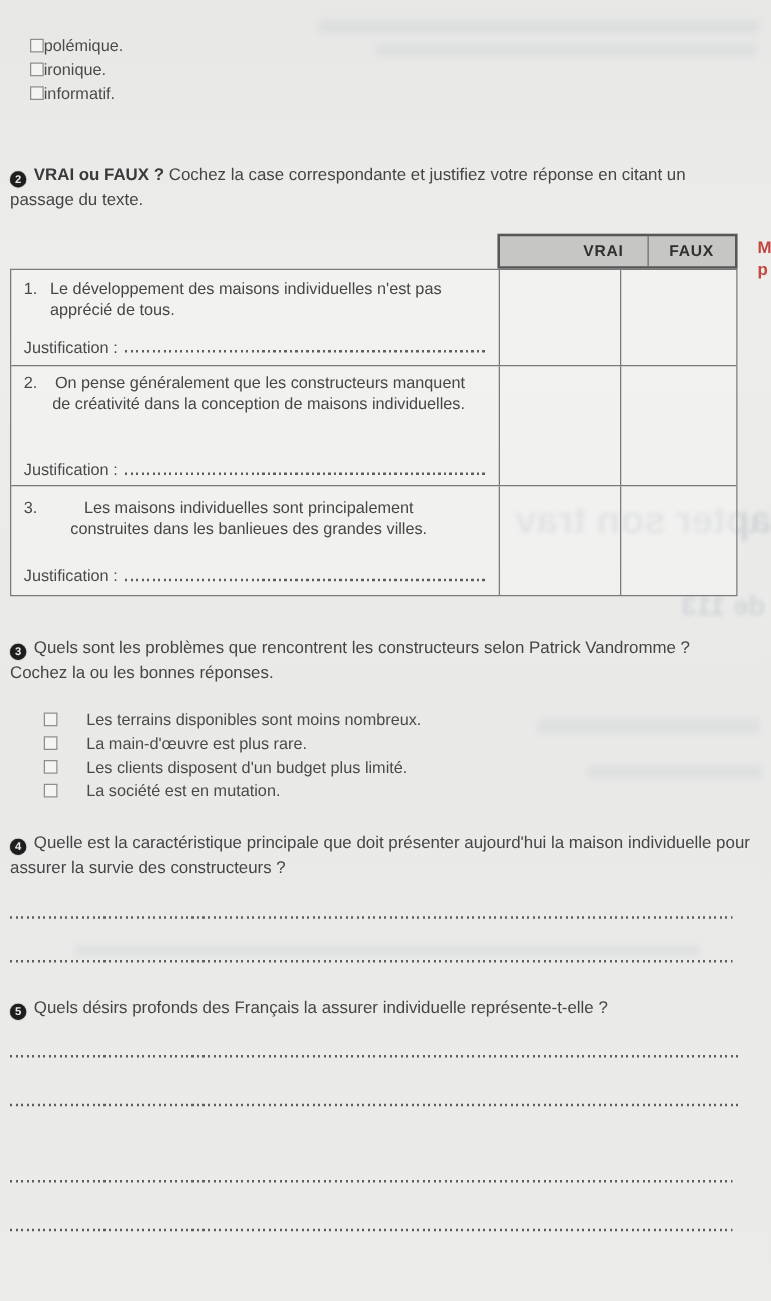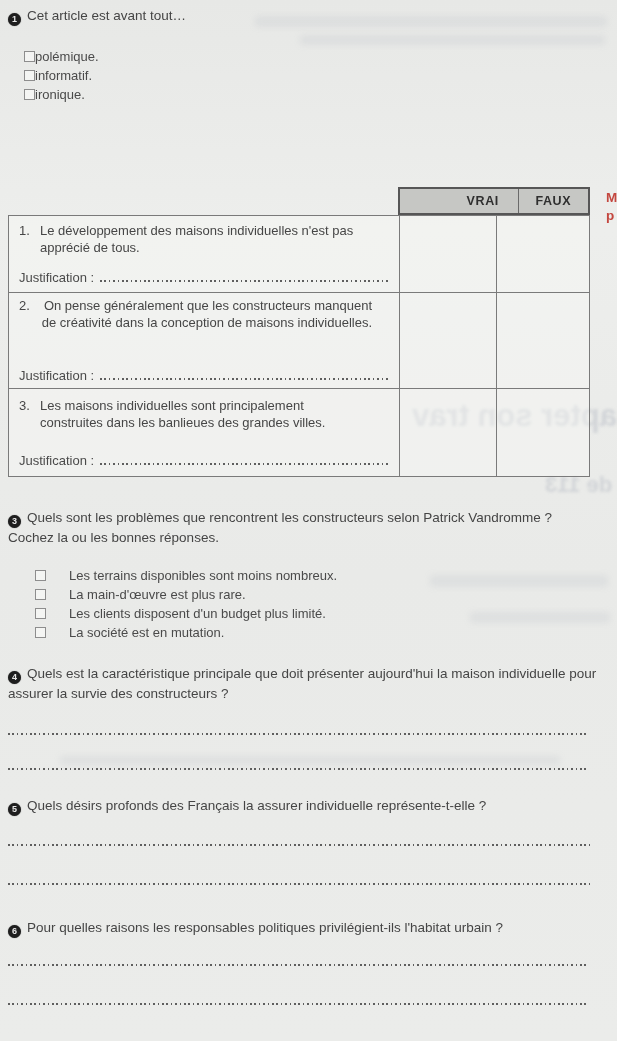--- a/index.html
+++ b/index.html
@@ -56,21 +56,21 @@
   .vf-body{ border:1.5px solid #7a7a7a; background:rgba(250,250,248,.4); }
   .vf-row{ position:relative; padding-left:10px; }
   .vf-row.r1{ height:77px; padding-top:6px; }
   .vf-row.r2{ height:96px; padding-top:4px; }
   .vf-row.r3{ height:87px; padding-top:8px; }
   .vf-row.r1,.vf-row.r2{ border-bottom:1.5px solid #7a7a7a; }
   .stmt{ display:flex; font-size:13px; line-height:17px; color:#464646; }
   .stmt .n{ width:21px; flex:0 0 21px; }
   .stmt.w1 .t{ width:342px; }
   .stmt.w2 .t{ width:332px;text-align:right; }
-  .stmt.w3 .t{ width:318px; }
+  .stmt.w3 .t{ width:318px;text-align:center; }
   .just{ position:absolute; left:10px; display:flex; width:372px;
     font-size:13px; color:#4a4a4a; }
   .just .dots{ flex:1; align-self:flex-end; margin:0 2px 3px 6px; }
   .r1 .just{ bottom:7px; } .r2 .just{ bottom:5px; } .r3 .just{ bottom:8px; }
   .ans-cell{ position:absolute; top:0; bottom:0; border-left:1.5px solid #7a7a7a; }
   .ans-cell.vrai{ left:390px; width:97px; }
   .ans-cell.faux{ left:487px; width:95px; }
   
   #q3{ top:508px; width:582px; }
   #q3 .opts{ margin-top:19px; }
@@ -99,37 +99,39 @@
   <div class="bleed-band" style="left:60px;top:756px;width:500px;height:9px;"></div>
   <div class="bleed-text" style="left:412px;top:398px;font-size:31px;">adapter son trav</div>
   <div class="bleed-text" style="left:545px;top:472px;font-size:22px;">de 113</div>
 
   <div class="margin-note">
     <div>M</div>
     <div>p</div>
   </div>
 
   <div class="q" id="q1">
-    <div class="q-head"><span class="bullet">1</span><span>Cet article est avant tout…</span></div>
     <div class="opts">
       <div class="opt-row">
         <span class="cbx"></span>
         <span class="opt-label">polémique.</span>
       </div>
       <div class="opt-row">
         <span class="cbx"></span>
+        <span class="opt-label">ironique.</span>
+      </div>
+      <div class="opt-row">
+        <span class="cbx"></span>
         <span class="opt-label">informatif.</span>
       </div>
-      <div class="opt-row">
-        <span class="cbx"></span>
-        <span class="opt-label">ironique.</span>
-      </div>
-    </div>
-  </div>
-
+    </div>
+  </div>
+
+  <div class="q" id="q2">
+    <div class="q-head"><span class="bullet">2</span><span class="b">VRAI ou FAUX ?</span><span> Cochez la case correspondante et justifiez votre réponse en citant un passage du texte.</span></div>
+  </div>
 
   <div id="vf">
     <div class="vf-header">
       <div class="vf-hcell">VRAI</div>
       <div class="vf-hcell">FAUX</div>
     </div>
     <div class="vf-body">
 
       <div class="vf-row r1">
         <div class="stmt w1">
@@ -189,30 +191,29 @@
         <span class="opt-label">Les clients disposent d'un budget plus limité.</span>
       </div>
       <div class="opt-row">
         <span class="cbx"></span>
         <span class="opt-label">La société est en mutation.</span>
       </div>
     </div>
   </div>
 
   <div class="q" id="q4">
-    <div class="q-head"><span class="bullet">4</span><span>Quels est la caractéristique principale que doit présenter aujourd'hui la maison individuelle pour assurer la survie des constructeurs ?</span></div>
+    <div class="q-head"><span class="bullet">4</span><span>Quelle est la caractéristique principale que doit présenter aujourd'hui la maison individuelle pour assurer la survie des constructeurs ?</span></div>
     <div class="dotline l1"></div>
     <div class="dotline l2"></div>
   </div>
 
   <div class="q" id="q5">
     <div class="q-head"><span class="bullet">5</span><span>Quels désirs profonds des Français la assurer individuelle représente-t-elle ?</span></div>
     <div class="dotline l1"></div>
     <div class="dotline l2"></div>
   </div>
 
   <div class="q" id="q6">
-    <div class="q-head"><span class="bullet">6</span><span>Pour quelles raisons les responsables politiques privilégient-ils l'habitat urbain ?</span></div>
     <div class="dotline l1"></div>
     <div class="dotline l2"></div>
   </div>
 
 </div>
 
 </body></html>

